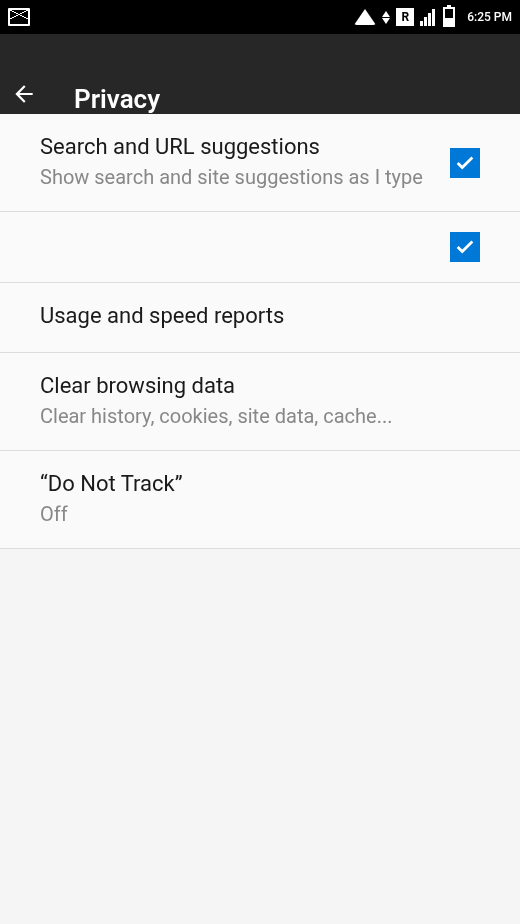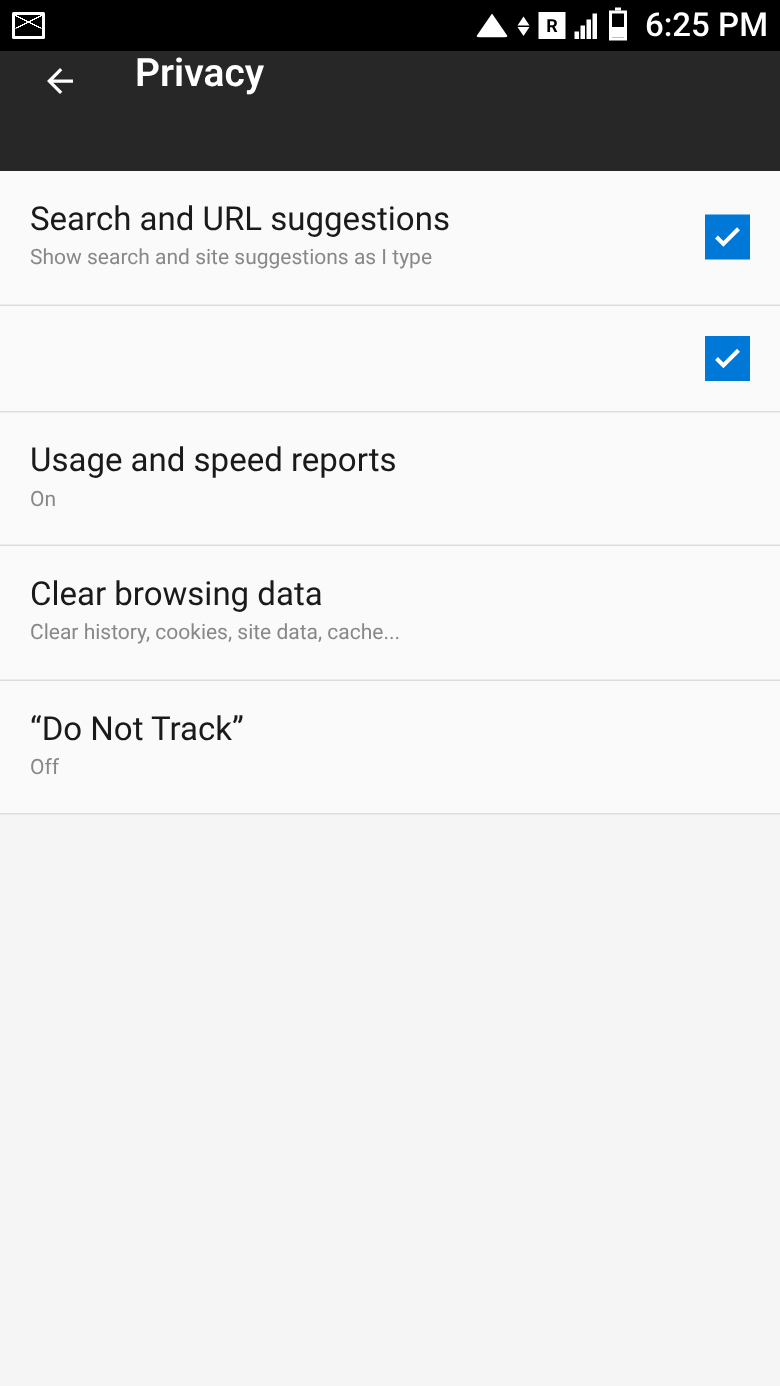--- a/index.html
+++ b/index.html
@@ -26,21 +26,21 @@
     .status-left {
       display: flex;
       align-items: center;
     }
     .status-right {
       display: flex;
       align-items: center;
       gap: 4px;
     }
     .status-time {
-      font-size: 22px;
+      font-size: 12px;
       font-weight: 500;
       margin-left: 6px;
     }
     .gmail-icon {
       width: 22px;
       height: 18px;
       border: 2px solid #fff;
       position: relative;
       border-radius: 1px;
     }
@@ -126,22 +126,22 @@
       bottom: 0;
       left: 0;
       right: 0;
       height: 45%;
       background: #fff;
     }
     .header {
       height: 80px;
       background: #272727;
       display: flex;
-      align-items: flex-start;
-      padding: 0 20px;
+      align-items: flex-end;
+      padding: 0 4px;
       box-shadow: 0 2px 6px rgba(0,0,0,0.3);
     }
     .back-btn {
       color: #fff;
       display: flex;
       align-items: center;
       justify-content: center;
       width: 40px;
       height: 40px;
       cursor: pointer;
@@ -149,38 +149,38 @@
     }
     .header-title {
       color: #fff;
       font-size: 26px;
       font-weight: 600;
     }
     .content {
       background: #fafafa;
     }
     .setting-row {
-      padding: 20px 20px;
+      padding: 20px 40px;
       border-bottom: 1px solid #ddd;
       display: flex;
       align-items: center;
       gap: 20px;
       cursor: pointer;
     }
     .setting-text {
       flex: 1;
     }
     .setting-title {
       font-size: 22px;
       color: #1a1a1a;
       margin-bottom: 4px;
       font-weight: 400;
     }
     .setting-subtitle {
-      font-size: 14px;
+      font-size: 20px;
       color: #888;
       line-height: 1.4;
     }
     .checkbox {
       width: 30px;
       height: 30px;
       background: #0078d7;
       display: flex;
       align-items: center;
       justify-content: center;
@@ -246,21 +246,20 @@
     <div class="checkbox">
       <svg width="22" height="22" viewBox="0 0 24 24">
         <path d="M4 12l5 5L20 6"></path>
       </svg>
     </div>
   </div>
 
   <div class="setting-row">
     <div class="setting-text">
       <div class="setting-title">Usage and speed reports</div>
-      <div class="setting-subtitle">On</div>
     </div>
   </div>
 
   <div class="setting-row">
     <div class="setting-text">
       <div class="setting-title">Clear browsing data</div>
       <div class="setting-subtitle">Clear history, cookies, site data, cache...</div>
     </div>
   </div>
 

